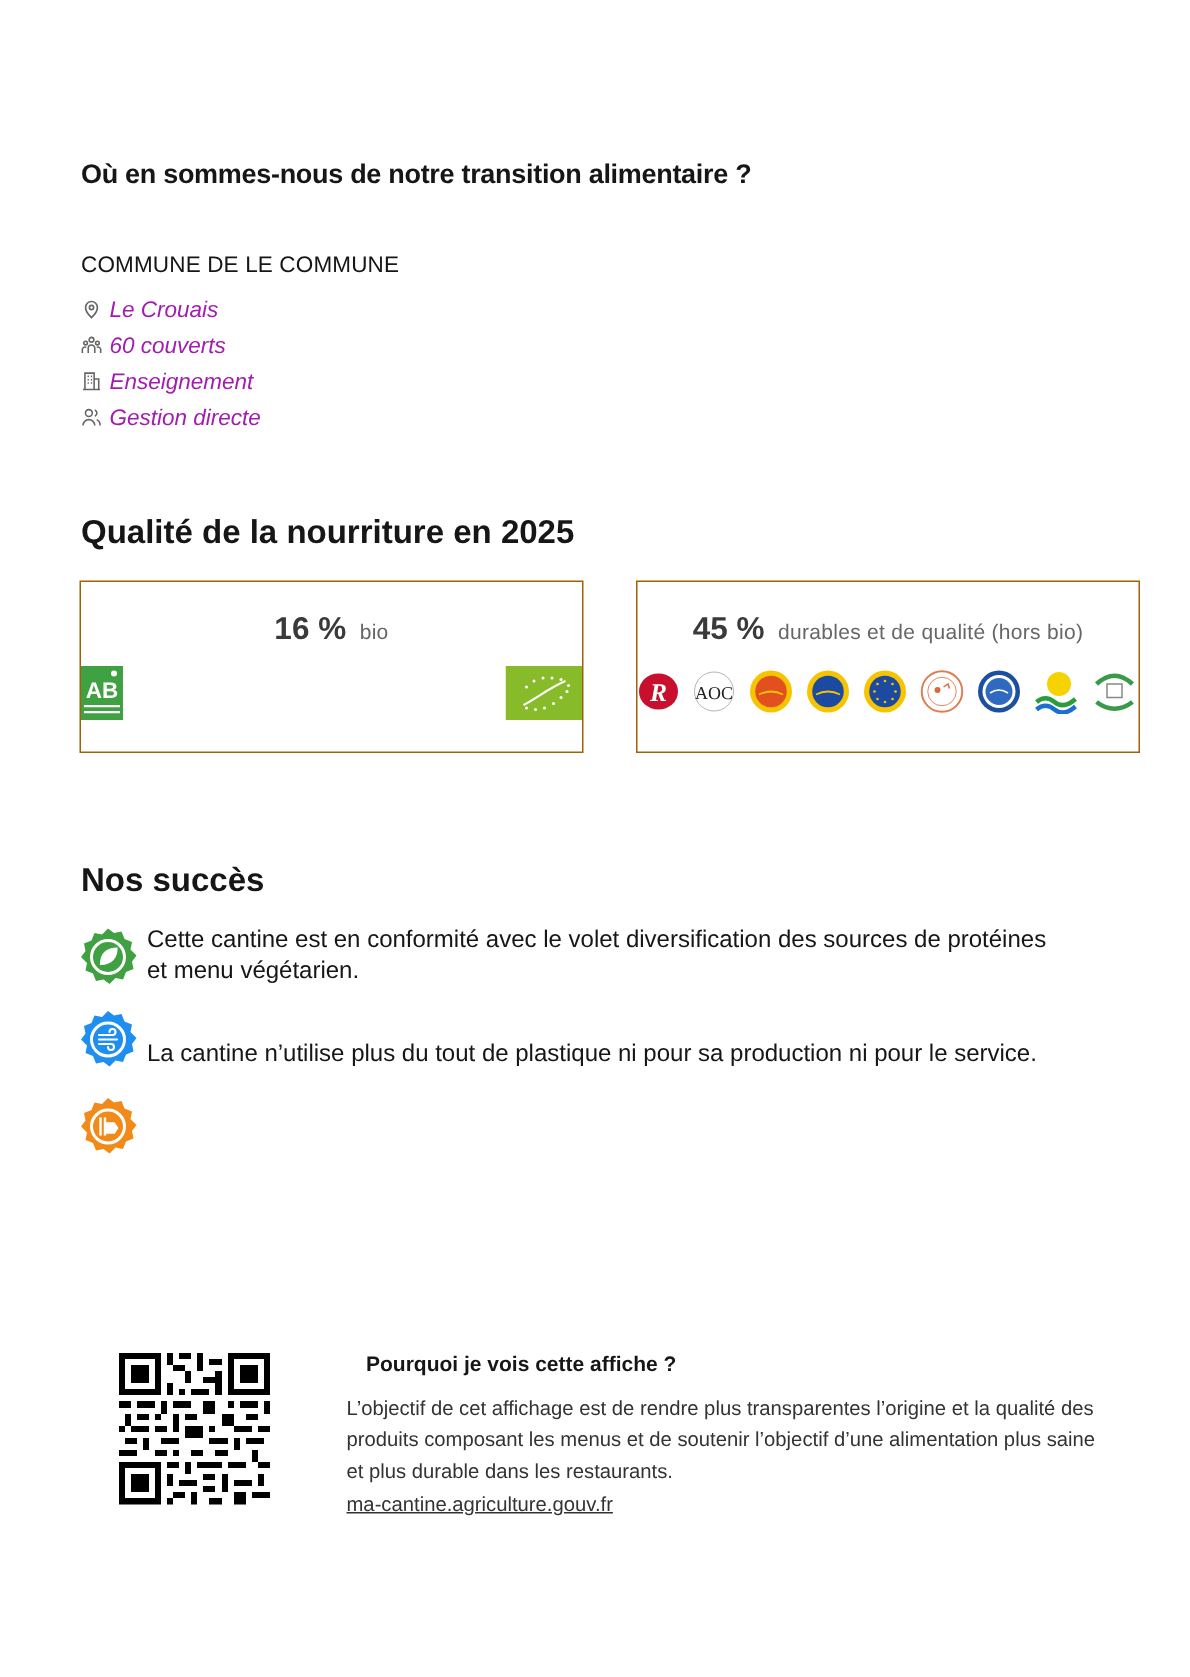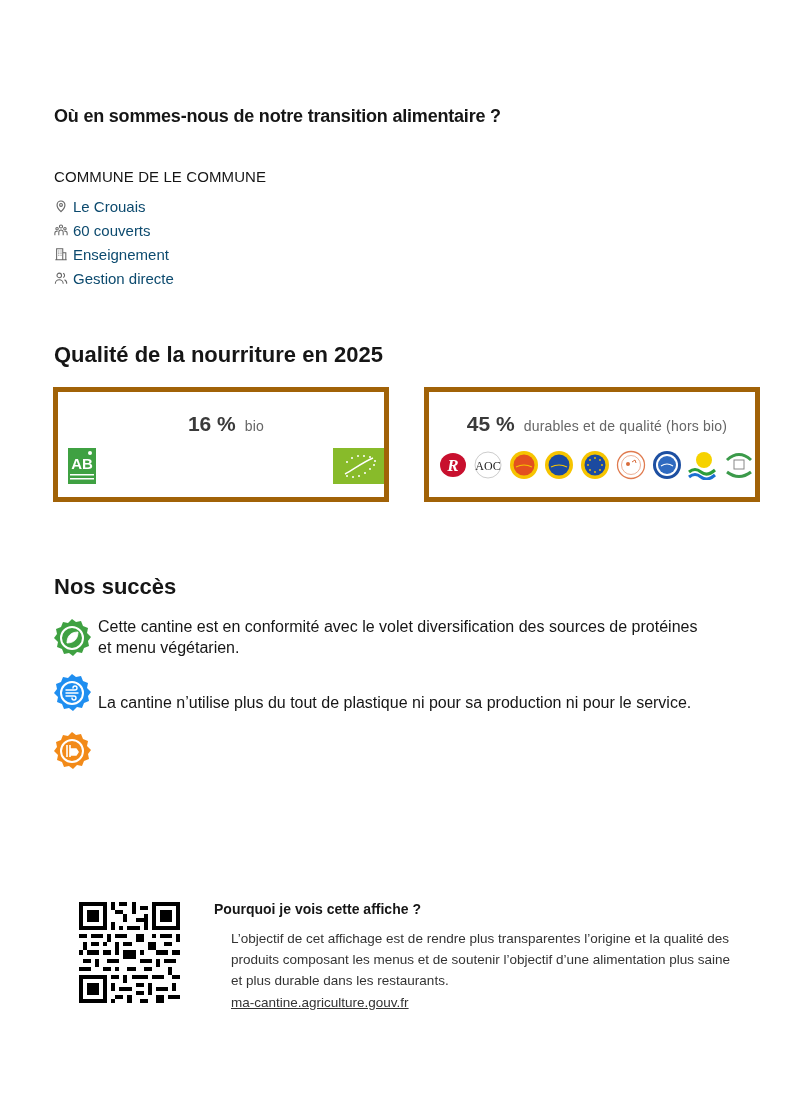--- a/index.html
+++ b/index.html
@@ -3,25 +3,25 @@
 <meta charset="utf-8">
 <style>
   html, body { margin: 0; padding: 0; background: #ffffff; }
   body {
     width: 793px; height: 1118px; position: relative; overflow: hidden;
     font-family: "Liberation Sans", "DejaVu Sans", sans-serif; color: #161616;
   }
   .abs { position: absolute; }
   .title { left: 54px; top: 106px; font-size: 18px; font-weight: 700; letter-spacing: -0.2px; color: #161616; white-space: nowrap; }
   .org { left: 54px; top: 168px; font-size: 15px; color: #161616; letter-spacing: 0.1px; }
-  .meta { left: 54px; top: 194px; font-size: 15px; color: #0c4a6e; }
+  .meta { left: 54px; top: 194px; font-size: 15px; color: #a21caf; font-style: italic; }
   .meta-row { display: flex; align-items: center; height: 24px; }
   .meta-row svg { width: 14px; height: 14px; margin-right: 5px; flex: none; }
   .h2 { font-size: 22px; font-weight: 700; color: #161616; white-space: nowrap; }
-  .card { border: 5px solid #a16207; box-sizing: border-box; background: #fff; padding-left: 10px; }
+  .card { border: 1px solid #a16207; box-sizing: border-box; background: #fff; }
   .card-head { display: flex; justify-content: center; align-items: baseline; }
   .pct { font-size: 21px; font-weight: 700; color: #3a3a3a; margin-right: 9px; }
   .pct-label { font-size: 14px; color: #666666; letter-spacing: 0.2px; }
   .logos { display: flex; justify-content: space-between; align-items: center; }
   .succ { display: flex; align-items: flex-end; }
   .succ .badge { width: 40px; height: 40px; flex: none; margin-right: 6px; margin-top: -1px; }
   .succ .txt { font-size: 16px; line-height: 21px; color: #161616; }
   .footer-title { font-size: 14px; font-weight: 700; color: #161616; }
   .footer-text { font-size: 13.5px; line-height: 21px; color: #333333; }
   .footer-link { font-size: 13.5px; color: #333333; text-decoration: underline; }
@@ -263,15 +263,15 @@
     <rect x="9" y="23" width="2" height="1"></rect>
       <rect x="12" y="23" width="1" height="2"></rect>
       <rect x="14" y="22" width="2" height="1"></rect>
       <rect x="19" y="23" width="2" height="2"></rect>
     <rect x="22" y="23" width="3" height="1"></rect>
       <rect x="8" y="24" width="1" height="1"></rect>
       <rect x="15" y="24" width="2" height="1"></rect>
   </g>
 </svg>
 
-<div class="abs footer-title" style="left:214px; top:901px;">Pourquoi je vois cette affiche ?</div>
+<div class="abs footer-title" style="left:244px; top:901px;">Pourquoi je vois cette affiche ?</div>
 <div class="abs footer-text" style="left:231px; top:928px; width:500px;">L’objectif de cet affichage est de rendre plus transparentes l’origine et la qualité des produits composant les menus et de soutenir l’objectif d’une alimentation plus saine et plus durable dans les restaurants.</div>
 <a class="abs footer-link" style="left:231px; top:995px;">ma-cantine.agriculture.gouv.fr</a>
 
 </body></html>

